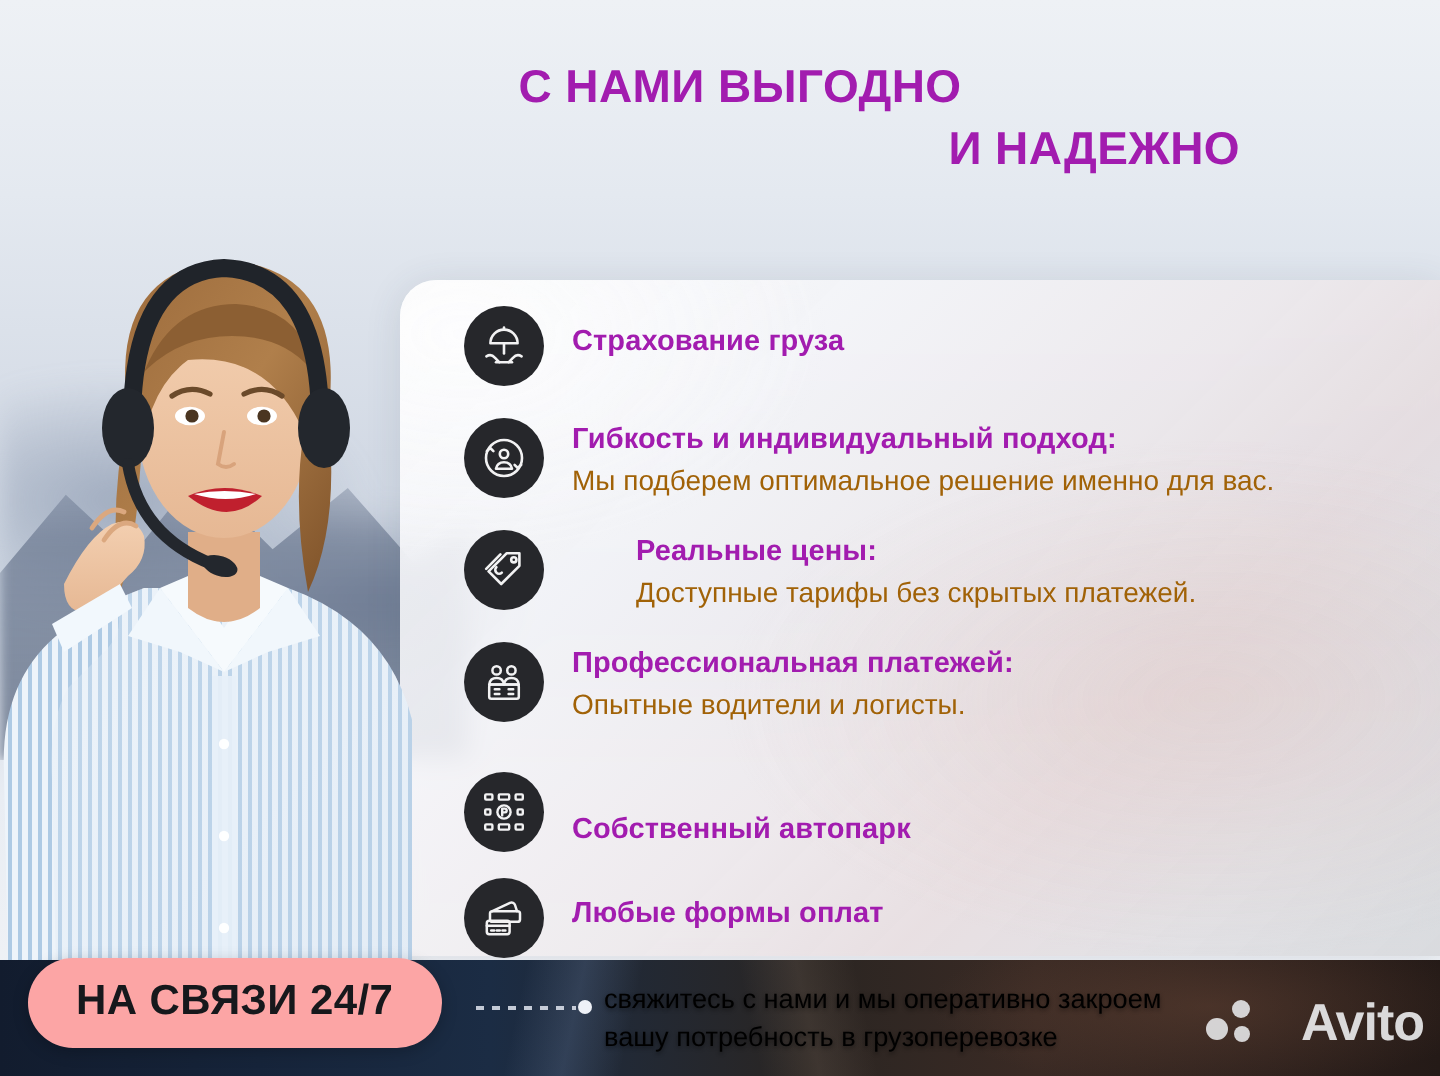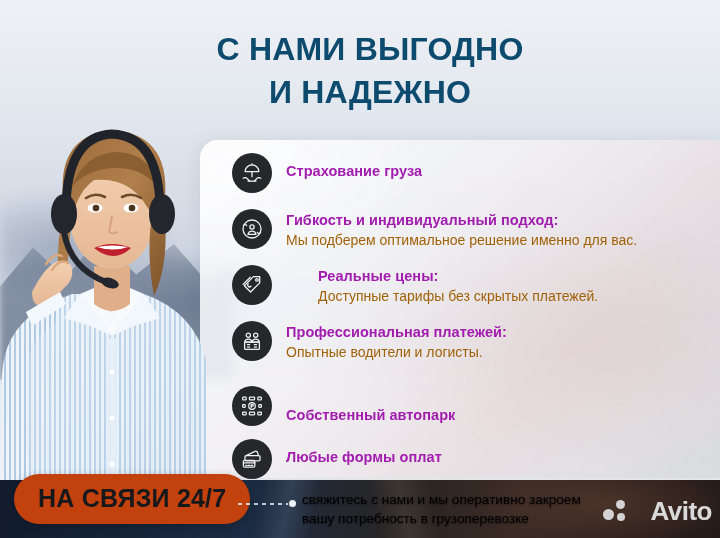--- a/index.html
+++ b/index.html
@@ -84,29 +84,29 @@
     pointer-events: none;
   }
 
   
   .headline {
     position: absolute;
     left: 120px;
     top: 28px;
     width: 500px;
     text-align: center;
-    color: #0c4a6e;
+    color: #a21caf;
     font-weight: bold;
-    font-size: 32px;
+    font-size: 23px;
     line-height: 1.33;
     letter-spacing: .2px;
     text-transform: uppercase;
     z-index: 6;
   }
-  .headline .l2 { display: block; }
+  .headline .l2 { display: block; text-align: right; }
 
   
   .features {
     position: absolute;
     left: 232px;
     top: 152px;
     width: 470px;
     z-index: 5;
   }
   .feature {
@@ -193,23 +193,23 @@
       linear-gradient(78deg, rgba(255,255,255,0) 52%, rgba(200,170,150,.12) 56%, rgba(255,255,255,0) 60%),
       radial-gradient(ellipse 200px 60px at 84% 40%, rgba(120,80,60,.35), rgba(120,80,60,0) 70%);
     pointer-events: none;
   }
   .badge-247 {
     position: absolute;
     left: 14px;
     bottom: 14px;
     padding: 10px 24px 11px;
     border-radius: 26px;
-    background: #c2410c;
+    background: #fca5a5;
     color: #16181c;
-    font-size: 25px;
+    font-size: 21px;
     font-weight: bold;
     letter-spacing: .2px;
     z-index: 9;
     box-shadow: 0 2px 8px rgba(0,0,0,.22);
     white-space: nowrap;
   }
   .connector {
     position: absolute;
     left: 238px;
     bottom: 30px;

